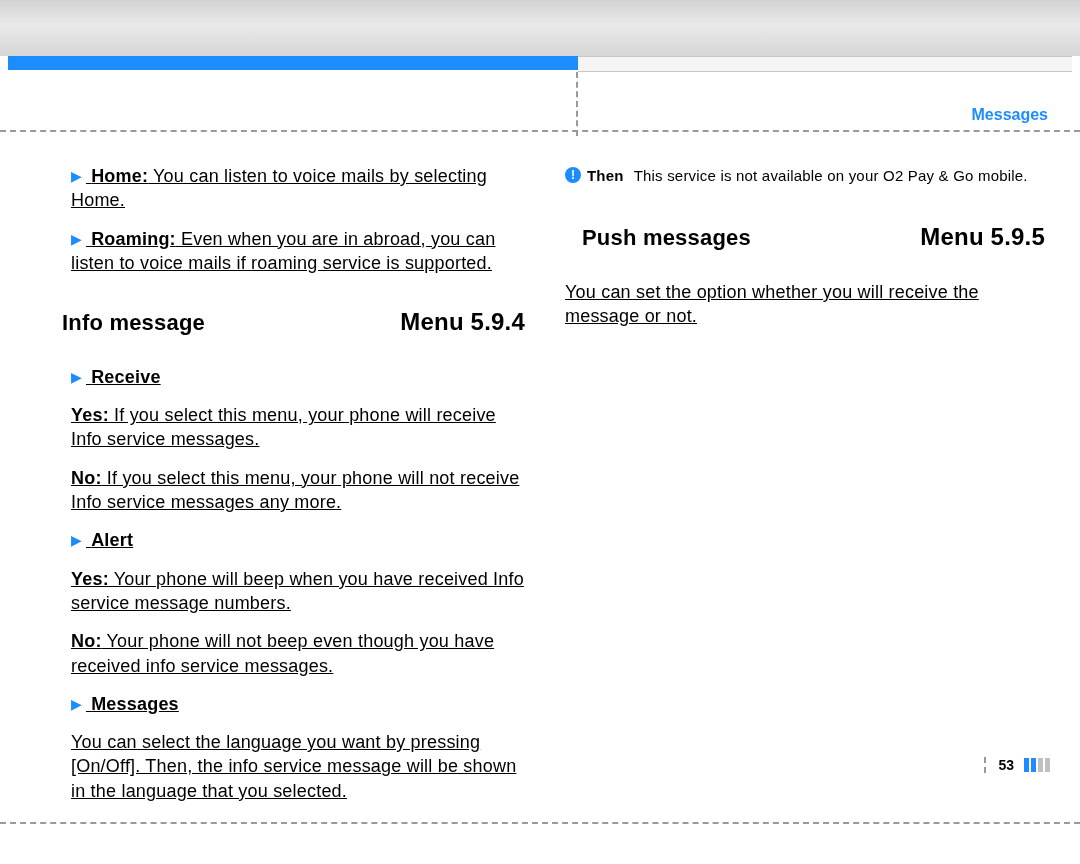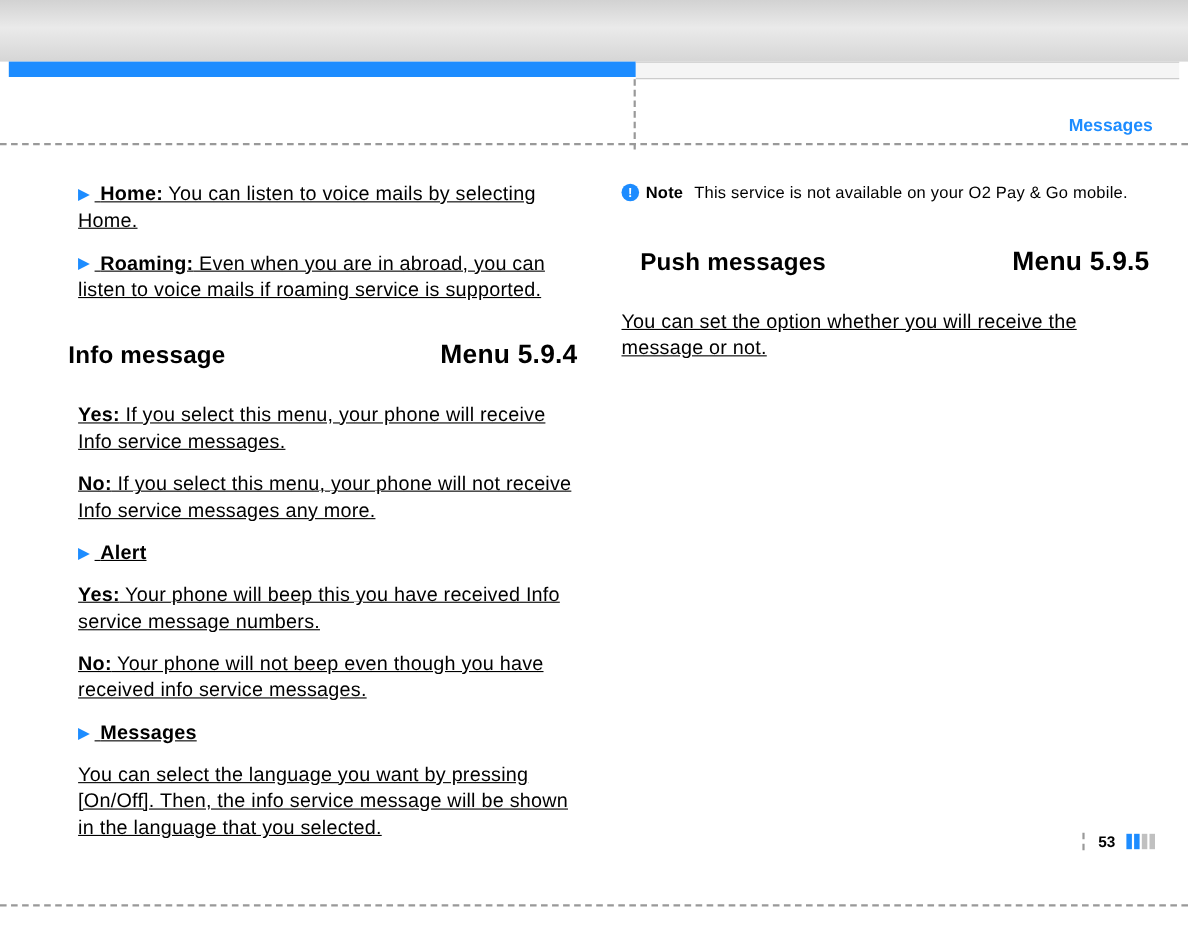--- a/index.html
+++ b/index.html
@@ -56,49 +56,53 @@
       <p class="inset">
         <span class="tri">▶</span>
         <span class="bold">Roaming:</span><span> Even when you are in abroad, you can listen to voice mails if roaming service is supported.</span>
       </p>
 
       <div class="heading-row">
         <h2>Info message</h2>
         <div class="menu">Menu 5.9.4</div>
       </div>
 
+      <p class="sub inset">
+        <span class="tri">▶</span>
+        <span class="bold">Receive</span>
+      </p>
       <p class="inset">
         <span class="bold">Yes:</span><span> If you select this menu, your phone will receive Info service messages.</span>
       </p>
       <p class="inset">
         <span class="bold">No:</span><span> If you select this menu, your phone will not receive Info service messages any more.</span>
       </p>
 
       <p class="sub inset">
         <span class="tri">▶</span>
         <span class="bold">Alert</span>
       </p>
       <p class="inset">
-        <span class="bold">Yes:</span><span> Your phone will beep this you have received Info service message numbers.</span>
+        <span class="bold">Yes:</span><span> Your phone will beep when you have received Info service message numbers.</span>
       </p>
       <p class="inset">
         <span class="bold">No:</span><span> Your phone will not beep even though you have received info service messages.</span>
       </p>
 
       <p class="sub inset">
         <span class="tri">▶</span>
         <span class="bold">Messages</span>
       </p>
       <p class="inset">You can select the language you want by pressing [On/Off]. Then, the info service message will be shown in the language that you selected.</p>
     </div>
 
     <div class="col">
       <div class="note-row">
         <div class="note-icon">!</div>
-        <div class="note-label">Note</div>
+        <div class="note-label">Then</div>
         <div class="note-text">This service is not available on your O2 Pay &amp; Go mobile.</div>
       </div>
 
       <div class="heading-row">
         <h2>Push messages</h2>
         <div class="menu">Menu 5.9.5</div>
       </div>
       <p>You can set the option whether you will receive the message or not.</p>
     </div>
   </div>

